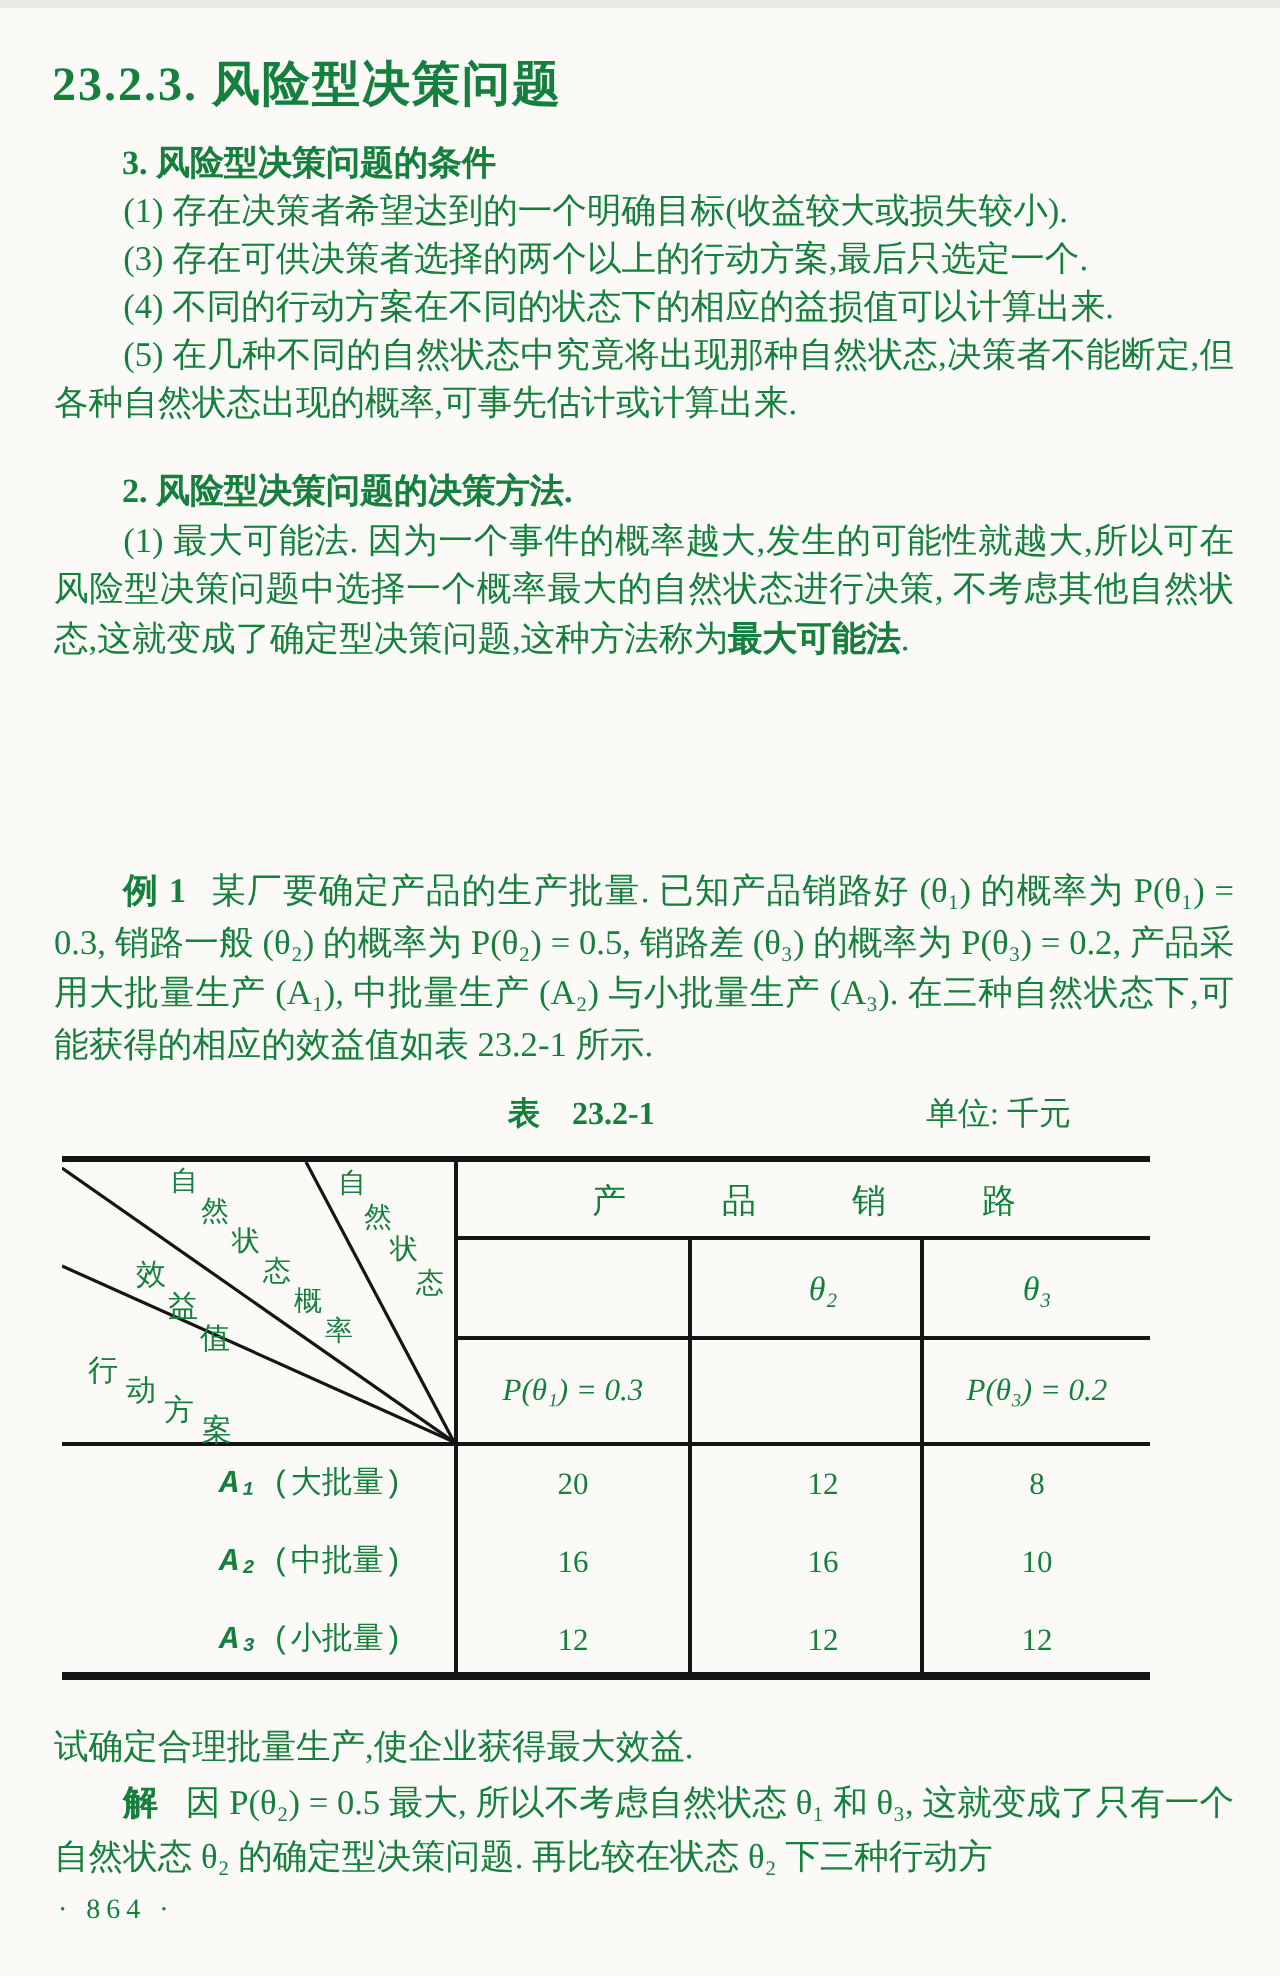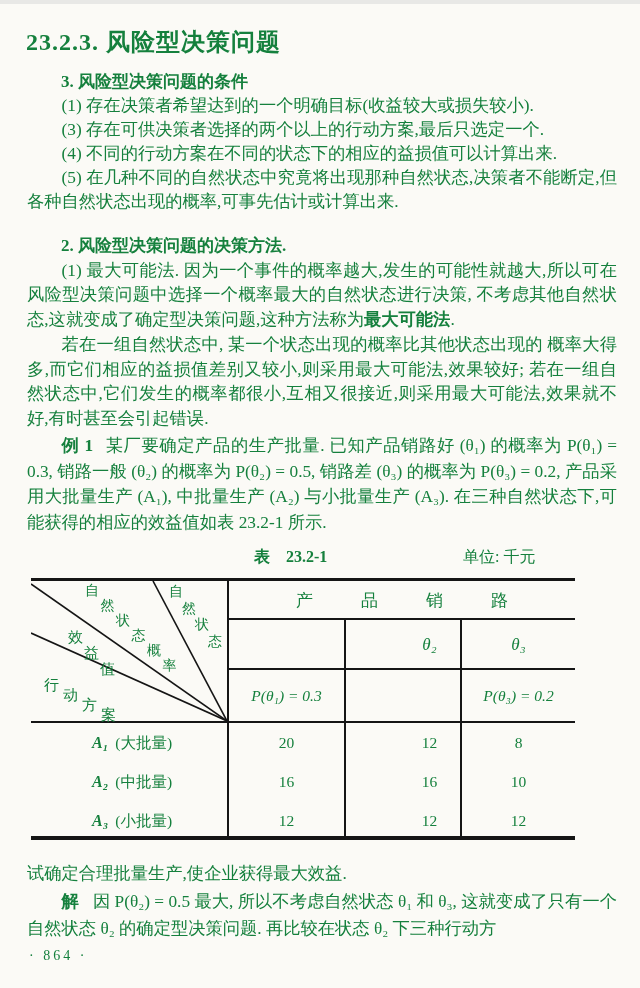--- a/index.html
+++ b/index.html
@@ -26,23 +26,23 @@
   .cap-label{position:absolute; left:254px; font-weight:bold;}
   .cap-unit{position:absolute; left:463px;}
 
   .dtable{position:absolute; top:574px; left:31px; width:544px; height:262px; font-size:16px;}
   .line{position:absolute; background:#151515;}
   .cell{position:absolute; text-align:center;}
   .colgroup{left:198px; top:3px; width:346px; height:37px; line-height:39px;
             letter-spacing:48px; text-indent:48px; font-size:17px;}
   .state{top:42px; height:48px; line-height:50px; font-style:italic; font-size:17px;}
   .prob{top:92px; height:51px; line-height:51px; font-style:italic; font-size:15.5px;}
-  .c1{left:198px; width:115px;} .c2{left:333px; width:131px;} .c3{left:431px; width:113px;}
-  .action{left:16px; width:196px; height:39px; line-height:39px; text-align:left; padding-left:45px;
-          box-sizing:border-box; font-size:16px;}
+  .c1{left:198px; width:115px;} .c2{left:315px; width:131px;} .c3{left:431px; width:113px;}
+  .action{left:4px; width:196px; height:39px; line-height:39px; text-align:center; padding-left:45px;
+          box-sizing:border-box; font-size:16px;font-family:Liberation Mono, monospace;}
   .avar{font-style:italic; font-weight:bold; padding-right:7px;}
   .adesc{font-size:15.5px;}
   .val{height:39px; line-height:39px; font-size:15.5px;}
   .r1{top:145px;} .r2{top:184px;} .r3{top:223px;}
   .corner-svg{position:absolute; left:0; top:3px;}
   .diag{position:absolute; width:16px; height:16px;}
   .dchar{position:absolute; white-space:nowrap;}
   .dg-a{left:138px; top:5px;  font-size:14px;}
   .dg-b{left:54px;  top:4px;  font-size:14px;}
   .dg-c{left:37px;  top:50px; font-size:15px;}
@@ -61,21 +61,20 @@
     <p class="bh">3. 风险型决策问题的条件</p>
     <p>(1) 存在决策者希望达到的一个明确目标(收益较大或损失较小).</p>
     <p>(3) 存在可供决策者选择的两个以上的行动方案,最后只选定一个.</p>
     <p>(4) 不同的行动方案在不同的状态下的相应的益损值可以计算出来.</p>
     <p>(5) 在几种不同的自然状态中究竟将出现那种自然状态,决策者不能断定,但各种自然状态出现的概率,可事先估计或计算出来.</p>
   </div>
 
   <div class="tblock" id="blockB">
     <p class="bh">2. 风险型决策问题的决策方法.</p>
     <p><span>(1) 最大可能法. 因为一个事件的概率越大,发生的可能性就越大,所以可在风险型决策问题中选择一个概率最大的自然状态进行决策, 不考虑其他自然状态,这就变成了确定型决策问题,这种方法称为</span><span class="bold-inline">最大可能法</span><span>.</span></p>
-    <p>若在一组自然状态中, 某一个状态出现的概率比其他状态出现的 概率大得多,而它们相应的益损值差别又较小,则采用最大可能法,效果较好; 若在一组自然状态中,它们发生的概率都很小,互相又很接近,则采用最大可能法,效果就不好,有时甚至会引起错误.</p>
   </div>
 
   <div class="tblock" id="blockC">
     <p><span class="exlabel">例 1</span><span>某厂要确定产品的生产批量. 已知产品销路好 (θ₁) 的概率为 P(θ₁) = 0.3, 销路一般 (θ₂) 的概率为 P(θ₂) = 0.5, 销路差 (θ₃) 的概率为 P(θ₃) = 0.2, 产品采用大批量生产 (A₁), 中批量生产 (A₂) 与小批量生产 (A₃). 在三种自然状态下,可能获得的相应的效益值如表 23.2-1 所示.</span></p>
   </div>
 
   <div class="caption-row">
     <span class="cap-label">表　23.2-1</span>
     <span class="cap-unit">单位: 千元</span>
   </div>

